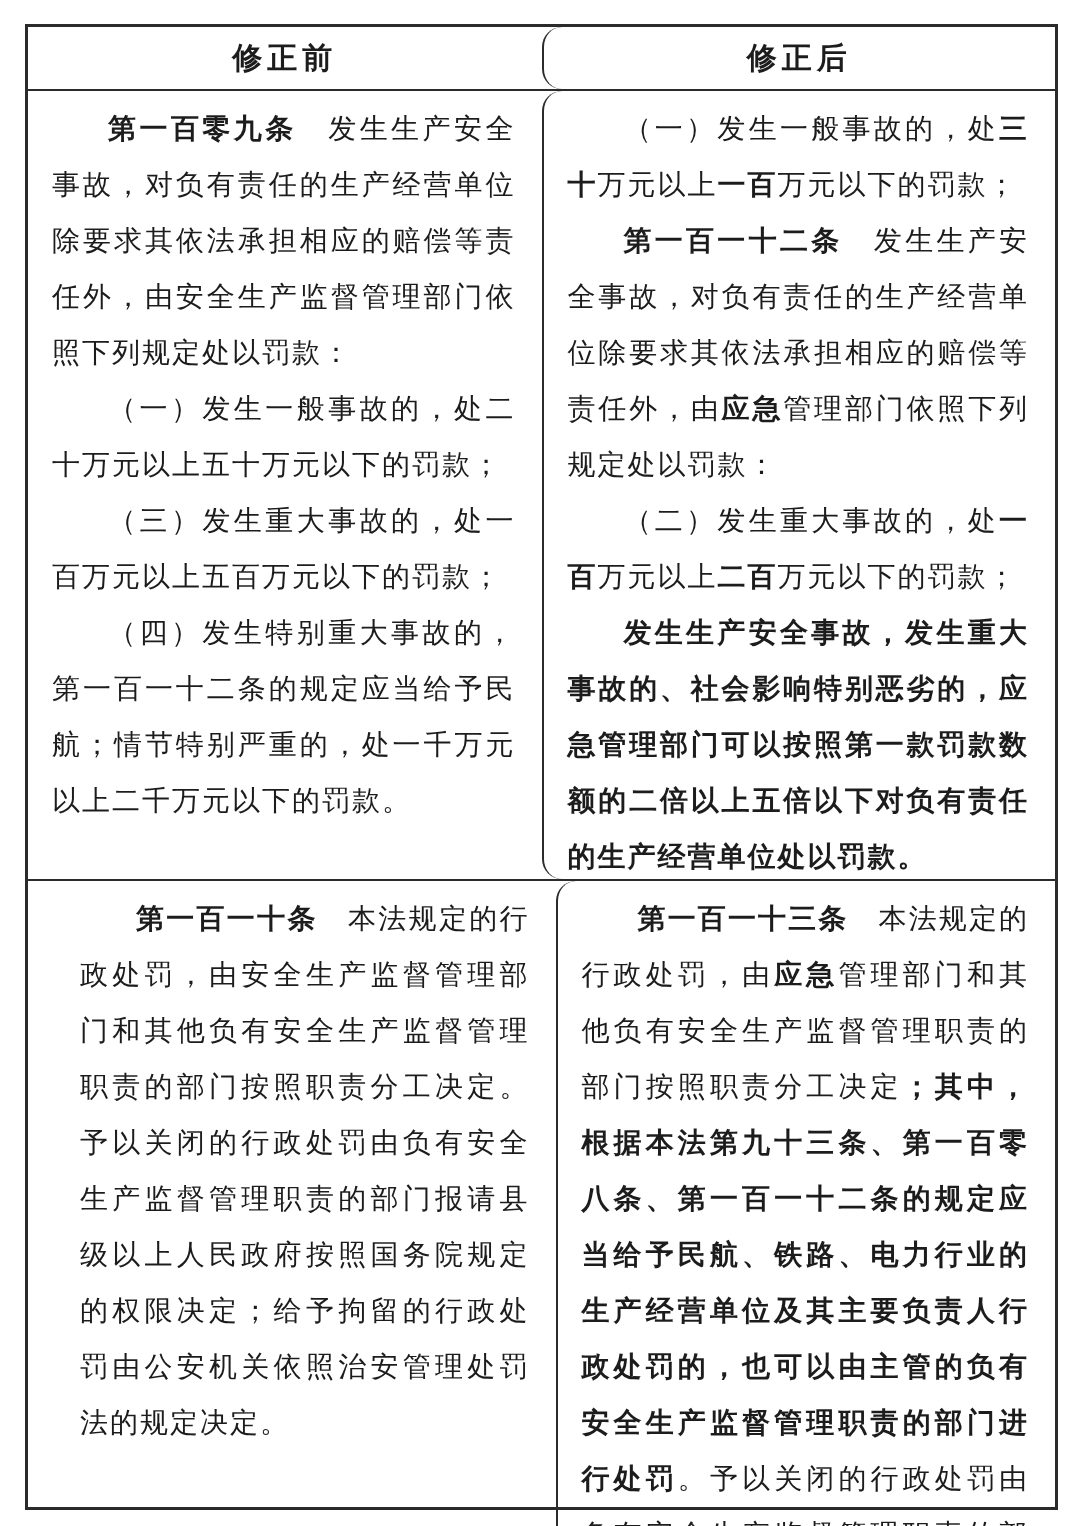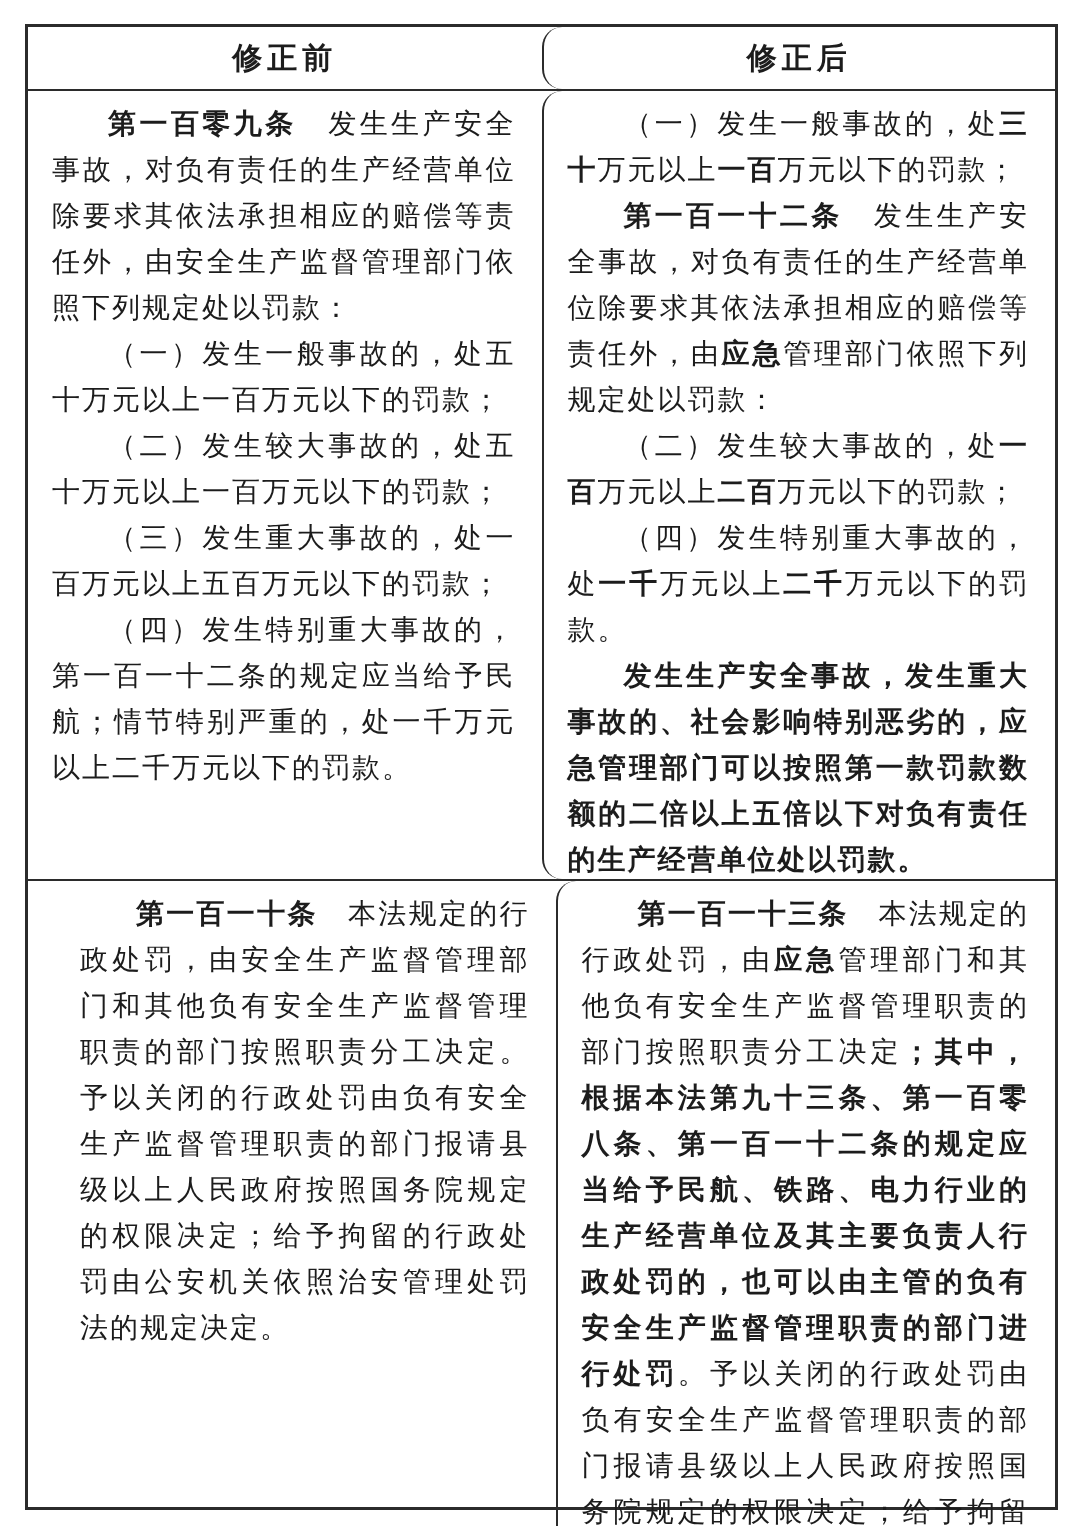--- a/index.html
+++ b/index.html
@@ -52,21 +52,21 @@
     border-bottom: 2px solid var(--border, #2b2b2b);
   }
   .trow-2 { flex: 1 1 auto; margin-left: 28px; }
   .col-right { border-left: 2px solid var(--border, #2b2b2b); border-radius: 20px; }
   .td {
     padding: 10px 26px 6px 24px;
     overflow: hidden;
   }
   .para {
     font-size: 28px;
-    line-height: 46px;
+    line-height: 56px;
     letter-spacing: 2px;
     text-indent: 2em;
     text-align: justify;
     text-justify: inter-character;
     color: var(--text, #1c1c1c);
   }
   .para .b {
     font-family: "Liberation Sans", "DejaVu Sans", sans-serif;
     font-weight: 700;
   }
@@ -78,30 +78,28 @@
   <div class="cmp-table">
 
     <div class="thead">
       <div class="th">修正前</div>
       <div class="th col-right">修正后</div>
     </div>
 
     <div class="trow trow-1">
       <div class="td">
           <p class="para"><span class="b">第一百零九条</span><span>　发生生产安全事故，对负有责任的生产经营单位除要求其依法承担相应的赔偿等责任外，由安全生产监督管理部门依照下列规定处以罚款：</span></p>
-          <p class="para"><span>（一）发生一般事故的，处五十万元以上一百万元以下的罚款；</span></p>
-          <p class="para"><span>（二）发生较大事故的，处五十万元以上一百万元以下的罚款；</span></p>
+          <p class="para"><span>（一）发生一般事故的，处二十万元以上五十万元以下的罚款；</span></p>
           <p class="para"><span>（三）发生重大事故的，处一百万元以上五百万元以下的罚款；</span></p>
           <p class="para"><span>（四）发生特别重大事故的，第一百一十二条的规定应当给予民航；情节特别严重的，处一千万元以上二千万元以下的罚款。</span></p>
         </div>
       <div class="td col-right">
           <p class="para"><span>（一）发生一般事故的，处</span><span class="b">三十</span><span>万元以上</span><span class="b">一百</span><span>万元以下的罚款；</span></p>
           <p class="para"><span class="b">第一百一十二条</span><span>　发生生产安全事故，对负有责任的生产经营单位除要求其依法承担相应的赔偿等责任外，由</span><span class="b">应急</span><span>管理部门依照下列规定处以罚款：</span></p>
-          <p class="para"><span>（二）发生较大事故的，处</span><span class="b">一百</span><span>万元以上</span><span class="b">二百</span><span>万元以下的罚款；</span></p>
-          <p class="para"><span>（四）发生特别重大事故的，处</span><span class="b">一千</span><span>万元以上</span><span class="b">二千</span><span>万元以下的罚款。</span></p>
+          <p class="para"><span>（二）发生重大事故的，处</span><span class="b">一百</span><span>万元以上</span><span class="b">二百</span><span>万元以下的罚款；</span></p>
           <p class="para"><span class="b">发生生产安全事故，发生重大事故的、社会影响特别恶劣的，应急管理部门可以按照第一款罚款数额的二倍以上五倍以下对负有责任的生产经营单位处以罚款。</span></p>
         </div>
     </div>
 
     <div class="trow trow-2">
       <div class="td">
           <p class="para"><span class="b">第一百一十条</span><span>　本法规定的行政处罚，由安全生产监督管理部门和其他负有安全生产监督管理职责的部门按照职责分工决定。予以关闭的行政处罚由负有安全生产监督管理职责的部门报请县级以上人民政府按照国务院规定的权限决定；给予拘留的行政处罚由公安机关依照治安管理处罚法的规定决定。</span></p>
         </div>
       <div class="td col-right">
           <p class="para"><span class="b">第一百一十三条</span><span>　本法规定的行政处罚，由</span><span class="b">应急</span><span>管理部门和其他负有安全生产监督管理职责的部门按照职责分工决定</span><span class="b">；其中，根据本法第九十三条、第一百零八条、第一百一十二条的规定应当给予民航、铁路、电力行业的生产经营单位及其主要负责人行政处罚的，也可以由主管的负有安全生产监督管理职责的部门进行处罚</span><span>。予以关闭的行政处罚由负有安全生产监督管理职责的部门报请县级以上人民政府按照国务院规定的权限决定；给予拘留的行政处罚由公安机关依照治安管理处罚法的规定决定。</span></p>

